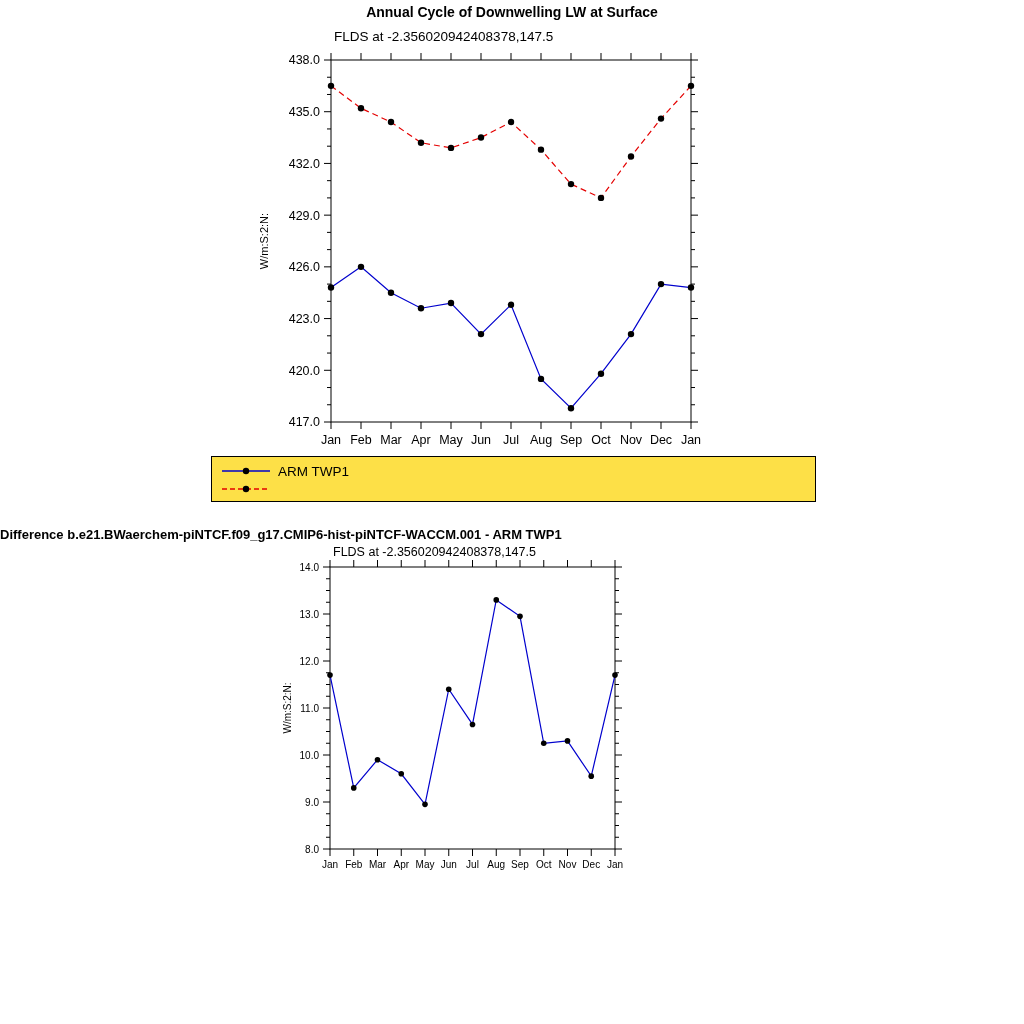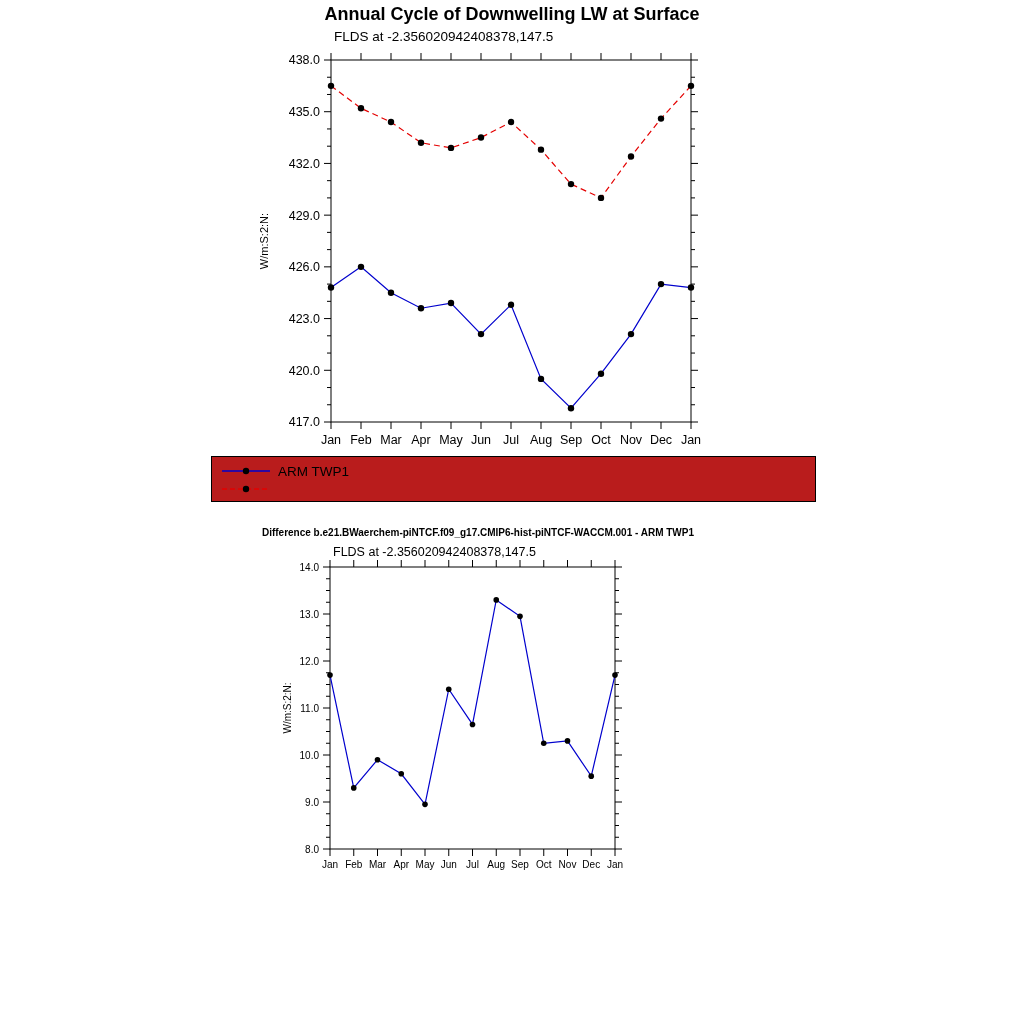--- a/index.html
+++ b/index.html
@@ -2,31 +2,31 @@
 <html><head>
 <meta charset="utf-8">
 <style>
   html,body{margin:0;padding:0;background:#ffffff;}
   #page{
     position:relative;width:1024px;height:1024px;background:#ffffff;
     font-family:"Liberation Sans","DejaVu Sans",sans-serif;color:#000;
     overflow:hidden;
   }
   .abs{position:absolute;}
-  #title1{top:4px;left:0;width:1024px;text-align:center;font-size:18px;font-weight:bold;}
+  #title1{top:4px;left:0;width:1024px;text-align:center;font-size:14px;font-weight:bold;}
   #subtitle1{top:29px;left:334px;font-size:13.5px;}
   #svg1{top:50px;left:0;}
   #legend{
     top:456px;left:211px;width:605px;height:46px;border:1px solid #000;
     box-sizing:border-box;padding:2px 8px;display:flex;flex-direction:column;justify-content:space-evenly;
-    background:#b91c1c;
+    background:#fde047;
   }
   .legend-row{display:flex;align-items:center;font-size:13.5px;line-height:1;}
   .legend-row svg{margin-right:6px;flex:0 0 auto;}
-  #title2{top:527px;left:0;width:956px;text-align:center;font-size:10px;font-weight:bold;}
+  #title2{top:527px;left:0;width:956px;text-align:left;font-size:13px;font-weight:bold;}
   #subtitle2{top:545px;left:333px;font-size:12.5px;}
   #svg2{top:560px;left:0;}
   svg{font-family:"Liberation Sans","DejaVu Sans",sans-serif;}
 </style>
 </head>
 <body>
 
 <div id="page">
 
   <div class="abs" id="title1">Annual Cycle of Downwelling LW at Surface</div>

